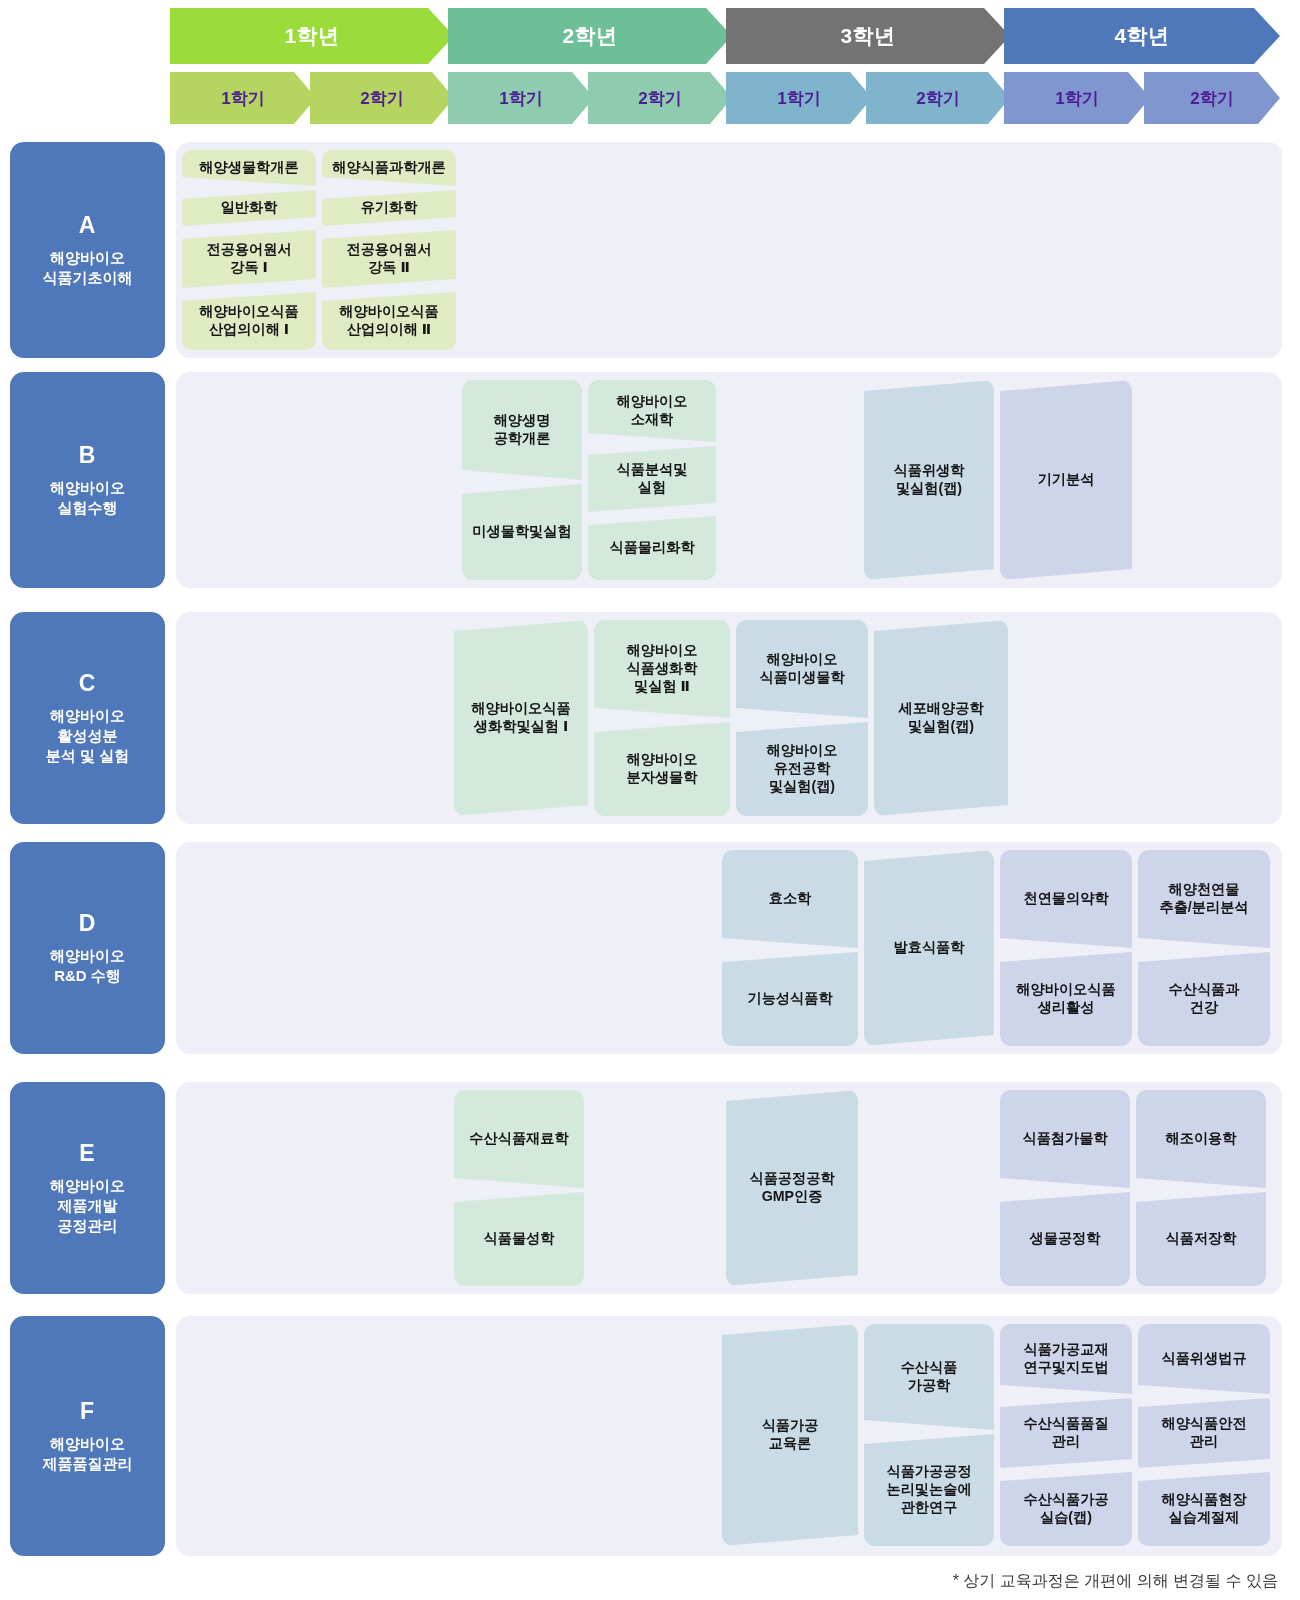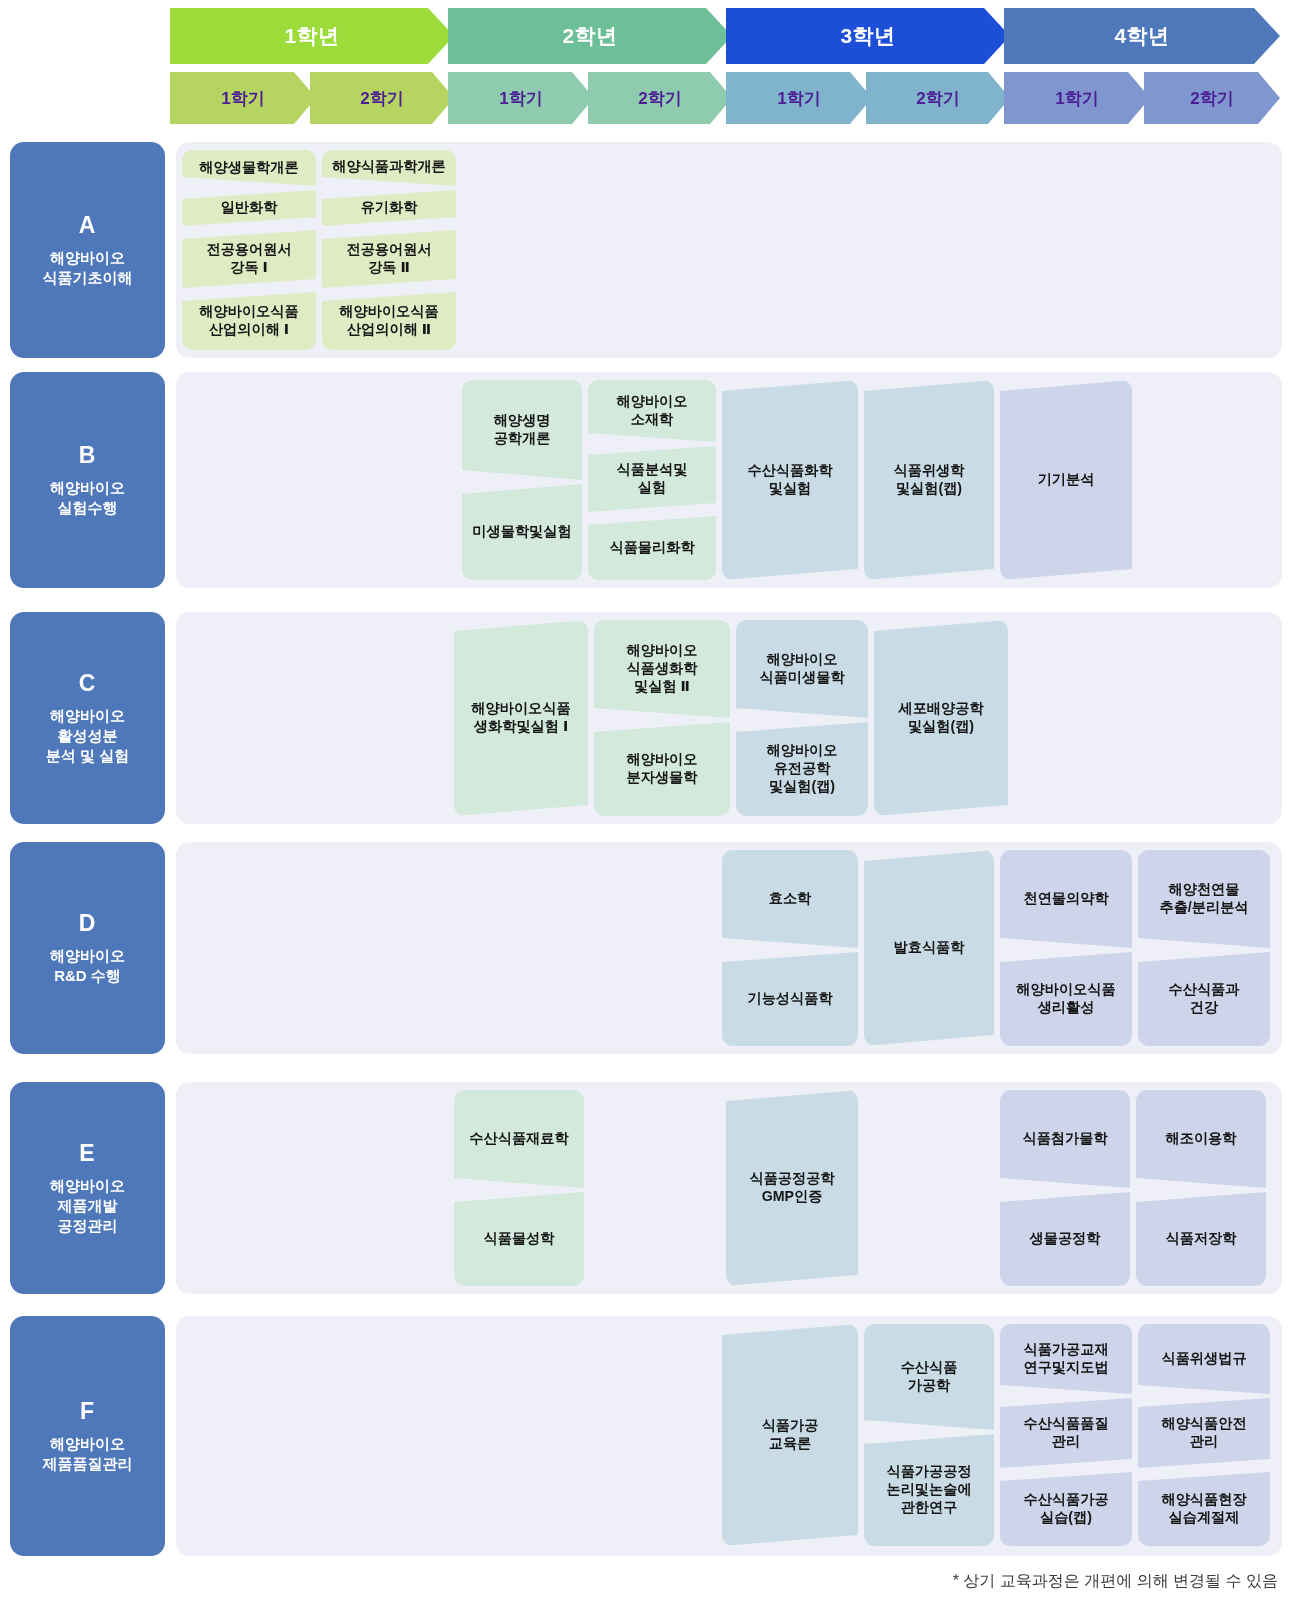--- a/index.html
+++ b/index.html
@@ -116,21 +116,21 @@
   }
 </style>
 </head>
 <body>
 
 <div id="root">
 
   <div id="header-year-row">
       <div class="year-chev" style="left: 0px; width: 284px; background: rgb(155, 219, 58);">1학년</div>
       <div class="year-chev" style="left: 278px; width: 284px; background: rgb(108, 191, 150);">2학년</div>
-      <div class="year-chev" style="left: 556px; width: 284px; background: #1d4ed8;">3학년</div>
+      <div class="year-chev" style="left: 556px; width: 284px; background: #737373;">3학년</div>
       <div class="year-chev" style="left: 834px; width: 276px; background: rgb(79, 120, 187);">4학년</div>
     </div>
   <div id="header-term-row">
       <div class="term-chev" style="left: 0px; width: 146px; background: rgb(181, 212, 96);">1학기</div>
       <div class="term-chev" style="left: 140px; width: 144px; background: rgb(181, 212, 96);">2학기</div>
       <div class="term-chev" style="left: 278px; width: 146px; background: rgb(143, 204, 175);">1학기</div>
       <div class="term-chev" style="left: 418px; width: 144px; background: rgb(143, 204, 175);">2학기</div>
       <div class="term-chev" style="left: 556px; width: 146px; background: rgb(127, 180, 204);">1학기</div>
       <div class="term-chev" style="left: 696px; width: 144px; background: rgb(127, 180, 204);">2학기</div>
       <div class="term-chev" style="left: 834px; width: 146px; background: rgb(127, 151, 206);">1학기</div>
@@ -144,21 +144,21 @@
           <div class="cat-name">해양바이오
 식품기초이해</div>
         </div>
         <div class="track" style="top: 0px; height: 216px;">
           <div class="card tone-lime shp-top" style="left: 6px; top: 8px; width: 134px; height: 36px;">해양생물학개론</div>
           <div class="card tone-lime shp-mid" style="left: 6px; top: 48px; width: 134px; height: 36px;">일반화학</div>
           <div class="card tone-lime shp-mid" style="left: 6px; top: 88px; width: 134px; height: 58px;">전공용어원서
 강독 Ⅰ</div>
           <div class="card tone-lime shp-bot" style="left: 6px; top: 150px; width: 134px; height: 58px;">해양바이오식품
 산업의이해 Ⅰ</div>
-          <div class="card tone-lime shp-top" style="left: 146px; top: 8px; width: 134px; height: 36px; font-family: Liberation Mono, monospace;">해양식품과학개론</div>
+          <div class="card tone-lime shp-top" style="left: 146px; top: 8px; width: 134px; height: 36px;">해양식품과학개론</div>
           <div class="card tone-lime shp-mid" style="left: 146px; top: 48px; width: 134px; height: 36px;">유기화학</div>
           <div class="card tone-lime shp-mid" style="left: 146px; top: 88px; width: 134px; height: 58px;">전공용어원서
 강독 Ⅱ</div>
           <div class="card tone-lime shp-bot" style="left: 146px; top: 150px; width: 134px; height: 58px;">해양바이오식품
 산업의이해 Ⅱ</div>
         </div>
       </div>
       <div class="band" style="top: 372px; height: 216px;">
         <div class="cat-box" style="top: 0px; height: 216px;">
           <div class="cat-letter">B</div>
@@ -167,22 +167,20 @@
         </div>
         <div class="track" style="top: 0px; height: 216px;">
           <div class="card tone-mint shp-tall-t" style="left: 286px; top: 8px; width: 120px; height: 100px;">해양생명
 공학개론</div>
           <div class="card tone-mint shp-tall-b" style="left: 286px; top: 112px; width: 120px; height: 96px;">미생물학및실험</div>
           <div class="card tone-mint shp-top" style="left: 412px; top: 8px; width: 128px; height: 62px;">해양바이오
 소재학</div>
           <div class="card tone-mint shp-mid" style="left: 412px; top: 74px; width: 128px; height: 66px;">식품분석및
 실험</div>
           <div class="card tone-mint shp-bot" style="left: 412px; top: 144px; width: 128px; height: 64px;">식품물리화학</div>
-          <div class="card tone-blue shp-full" style="left: 546px; top: 8px; width: 136px; height: 200px;">수산식품화학
-및실험</div>
           <div class="card tone-blue shp-full" style="left: 688px; top: 8px; width: 130px; height: 200px;">식품위생학
 및실험(캡)</div>
           <div class="card tone-purple shp-full" style="left: 824px; top: 8px; width: 132px; height: 200px;">기기분석</div>
         </div>
       </div>
       <div class="band" style="top: 612px; height: 212px;">
         <div class="cat-box" style="top: 0px; height: 212px;">
           <div class="cat-letter">C</div>
           <div class="cat-name">해양바이오
 활성성분

